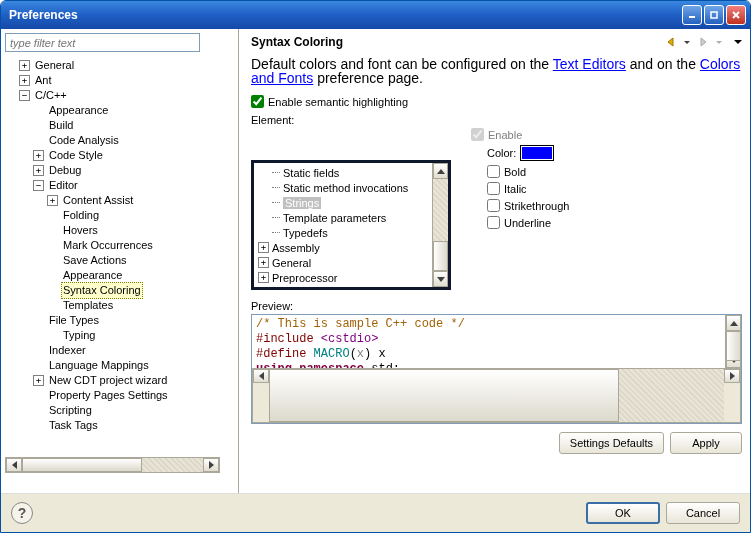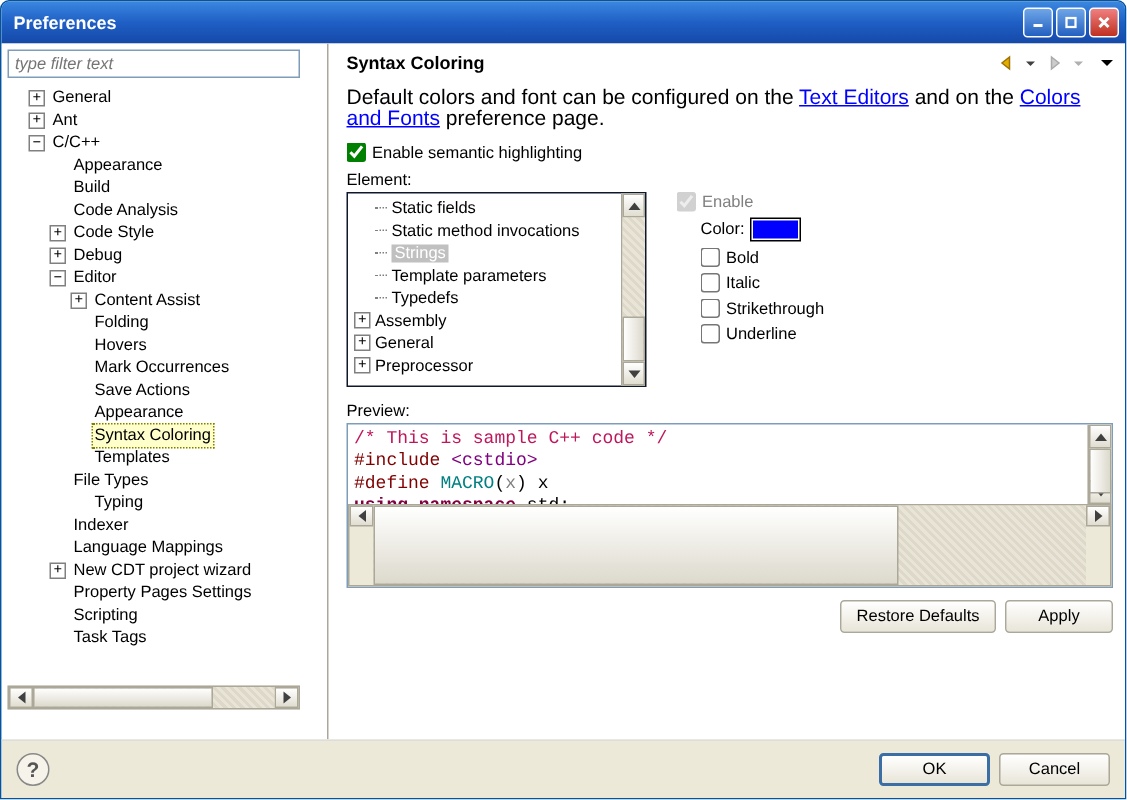--- a/index.html
+++ b/index.html
@@ -6,21 +6,21 @@
 body { margin: 0; font-family: Tahoma, sans-serif; font-size: 11px; background: #fff; }
 .window { width: 751px; height: 533px; border: 1px solid #0053a5; border-radius: 6px 6px 0 0; overflow: hidden; display: flex; flex-direction: column; background: #ece9d8; }
 .titlebar { height: 28px; background: linear-gradient(to bottom, #3a87e0 0%, #1f5fc5 50%, #1549a8 100%); display: flex; align-items: center; padding: 0 4px; color: #fff; font-weight: bold; }
 .titlebar .title { flex: 1; padding-left: 4px; font-size: 12px; }
 .titlebar-btns { display: flex; gap: 2px; }
 .titlebar-btn { width: 20px; height: 20px; border: 1px solid #fff; border-radius: 3px; background: linear-gradient(to bottom, #6fa6e8, #2360c0); display: flex; align-items: center; justify-content: center; cursor: pointer; }
 .titlebar-btn.close { background: linear-gradient(to bottom, #f08080, #c03020); }
 .titlebar-btn svg { width: 10px; height: 10px; }
 .body { flex: 1; display: flex; flex-direction: column; background: #fff; position: relative; }
 .content-area { flex: 1; display: flex; overflow: hidden; }
-.left-panel { width: 218px; border-right: 1px solid #aca899; display: flex; flex-direction: column; padding: 4px 2px 20px 4px; }
+.left-panel { width: 238px; border-right: 1px solid #aca899; display: flex; flex-direction: column; padding: 4px 2px 20px 4px; }
 .filter-input { width: 195px; height: 19px; border: 1px solid #7f9db9; padding: 1px 4px; color: #808080; font-style: italic; font-size: 11px; margin-bottom: 4px; }
 .tree { flex: 1; overflow: auto; border: none; background: #fff; font-size: 11px; line-height: 15px; padding-top: 2px; }
 .tree-node { display: flex; align-items: center; height: 15px; white-space: nowrap; cursor: pointer; }
 .tree-exp { width: 11px; height: 11px; border: 1px solid #808080; background: #fff; display: inline-flex; align-items: center; justify-content: center; font-size: 9px; line-height: 1; margin-right: 3px; font-family: monospace; color: #000; flex-shrink: 0; }
 .tree-spacer { width: 14px; display: inline-block; flex-shrink: 0; }
 .tree-label { padding: 0 2px; }
 .tree-label.selected { background: #ffffcc; border: 1px dotted #808000; padding: 0 1px; }
 .hscroll-row { display: flex; height: 16px; }
 .hscroll { flex: 1; height: 16px; border: 1px solid #aca899; background: #ece9d8; display: flex; }
 .hscroll-btn { width: 16px; height: 14px; background: linear-gradient(#fff, #e0ddd0); border: 1px solid #aca899; display: flex; align-items: center; justify-content: center; }
@@ -31,39 +31,39 @@
 .rp-title { font-weight: bold; font-size: 12px; flex: 1; }
 .nav-btns { display: flex; gap: 6px; align-items: center; }
 .nav-arrow { width: 14px; height: 14px; display: flex; align-items: center; justify-content: center; }
 .desc { font-size: 14px; line-height: 14px; margin-bottom: 10px; }
 .desc a { color: #0000ff; text-decoration: underline; cursor: pointer; }
 .chkrow { display: flex; align-items: center; margin-bottom: 6px; }
 .chkrow input[type=checkbox] { margin: 0 4px 0 0; width: 13px; height: 13px; }
 .chk-green { accent-color: #008000; }
 .section-label { margin-bottom: 2px; display:block; }
 .element-row { display: flex; gap: 20px; margin-bottom: 10px; }
-.element-list { width: 200px; height: 130px; border: 1px solid #0f172a; background: #fff; display: flex; }
+.element-list { width: 200px; height: 130px; border: 3px solid #0f172a; background: #fff; display: flex; margin-top: 32px; }
 .element-list-inner { flex: 1; overflow: hidden; padding: 2px 0; }
 .el-node { display: flex; align-items: center; height: 15px; padding-left: 4px; cursor: pointer; }
 .el-label.selected { background: #c0c0c0; color: #fff; padding: 0 2px; }
 .vscroll { width: 16px; background: #ece9d8; border-left: 1px solid #aca899; display: flex; flex-direction: column; }
 .vscroll-btn { height: 16px; background: linear-gradient(#fff, #e0ddd0); border: 1px solid #aca899; display: flex; align-items: center; justify-content: center; }
 .vscroll-track { flex: 1; background: repeating-linear-gradient(45deg, #e8e5d8, #e8e5d8 2px, #ddd8c8 2px, #ddd8c8 4px); position: relative; }
 .vscroll-thumb { position: absolute; left: 0; right: 0; height: 30px; background: linear-gradient(to right, #fff, #dcd9cc); border: 1px solid #aca899; }
 .style-opts { display: flex; flex-direction: column; gap: 4px; font-size: 11px; }
 .style-opts .row { display: flex; align-items: center; }
 .style-opts input[type=checkbox] { margin: 0 4px 0 0; width: 13px; height: 13px; }
 .color-swatch { width: 34px; height: 16px; border: 1px solid #000; margin-left: 4px; display: inline-flex; align-items: center; justify-content: center; background: #fff; padding: 1px; cursor: pointer; }
 .color-inner { width: 100%; height: 100%; }
 .disabled-label { color: #808080; }
 .preview-label { display:block; margin-bottom: 2px; }
 .preview-box { border: 1px solid #7f9db9; background: #fff; height: 110px; display: flex; flex-direction: column; }
 .preview-content { flex: 1; display: flex; overflow: hidden; }
 .preview-code { flex: 1; font-family: "Courier New", monospace; font-size: 12px; line-height: 15px; padding: 2px 4px; white-space: pre; overflow: hidden; }
-.c-comment { color: #be185d; }
+.c-comment { color: #a16207; }
 .c-pre { color: #800000; }
 .c-inc { color: #800080; }
 .c-macro { color: #008080; }
 .c-kw { color: #800040; font-weight: bold; }
 .c-txt { color: #000; }
 .c-gray { color: #808080; }
 .bottom-row { display: flex; justify-content: flex-end; gap: 6px; padding: 8px 0 0 0; }
 .btn { min-width: 72px; height: 22px; background: linear-gradient(#fff, #e8e5d8); border: 1px solid #aca899; border-radius: 3px; font-size: 11px; cursor: pointer; padding: 0 10px; }
 .dialog-btns { border-top: 1px solid #ddd; padding: 8px 10px; display: flex; align-items: center; background: #ece9d8; }
 .btn.default { border: 2px solid #3a6ea5; }
@@ -425,21 +425,21 @@
             <div class="hscroll-track">
                 <div class="hscroll-thumb" style="width:350px;"></div>
               </div>
             <div class="hscroll-btn">
                 <div class="tri" style="border-width:4px 0 4px 5px; border-color:transparent transparent transparent #404040;"></div>
               </div>
           </div>
         </div>
 
         <div class="bottom-row">
-          <button class="btn">Restore Defaults</button>
+          <button class="btn">Settings Defaults</button>
           <button class="btn">Apply</button>
         </div>
       </div>
     </div>
 
     <div class="dialog-btns">
       <div class="help-icon">?</div>
       <div style="flex:1"></div>
       <button class="btn default" style="min-width:74px;">OK</button>
       <button class="btn" style="margin-left:6px; min-width:74px;">Cancel</button>

